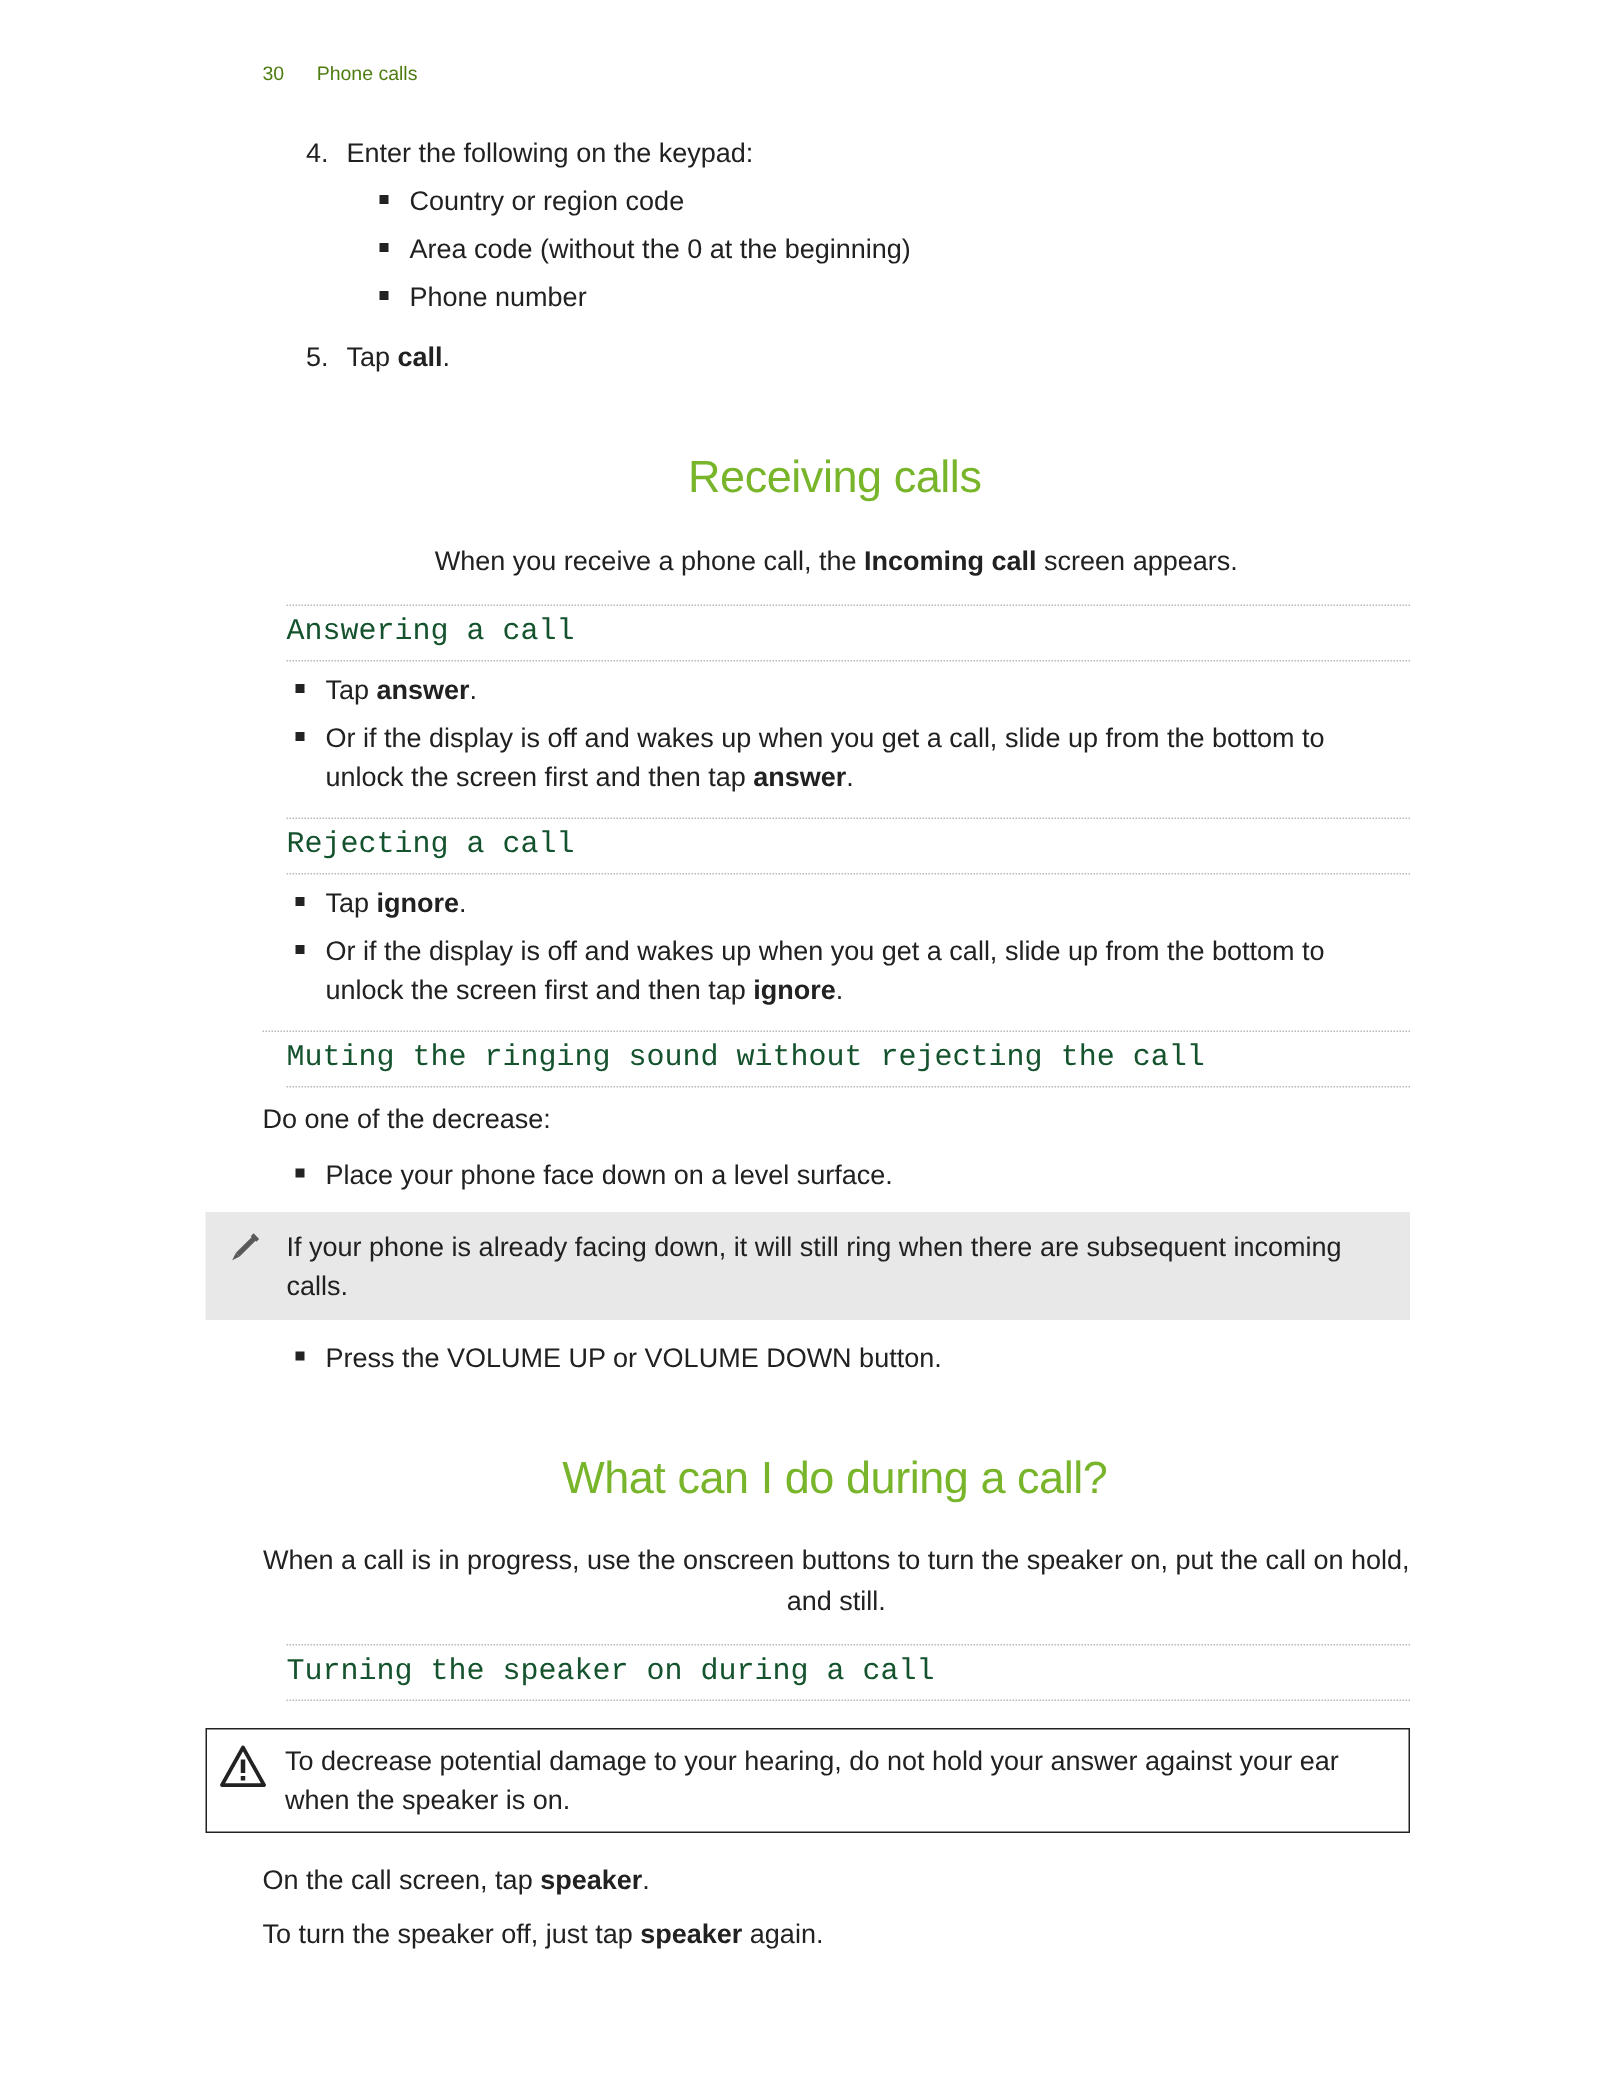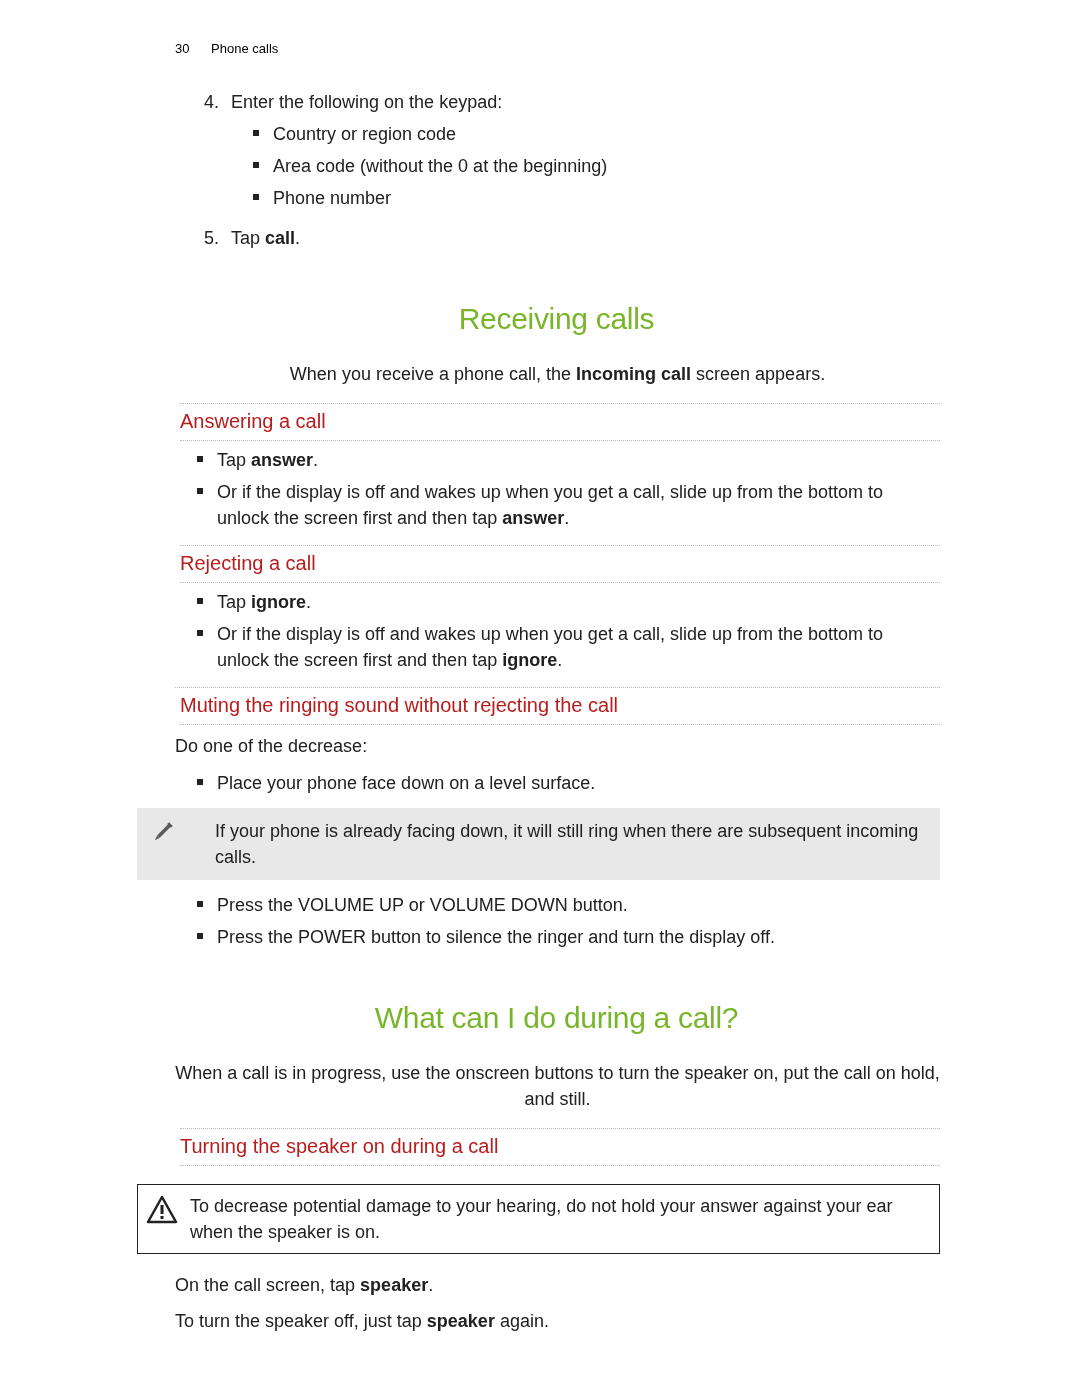--- a/index.html
+++ b/index.html
@@ -14,21 +14,21 @@
   .page {
     width: 1080px;
     min-height: 1397px;
     box-sizing: border-box;
     padding: 40px 140px 60px 175px;
     position: relative;
   }
 
   .running-head {
     font-size: 13px;
-    color: #000000;
+    color: #4d7c0f;
     margin-bottom: 30px;
   }
   .rh-page { margin-right: 18px; }
 
   .ol-frag { margin: 0 0 20px 20px; }
   .ol-frag .item { display: flex; align-items: flex-start; margin-bottom: 6px; }
   .ol-frag .num  { width: 24px; flex: 0 0 24px; text-align: right; margin-right: 12px; }
   .ol-frag .body { flex: 1 1 auto; }
 
   .square-list {
@@ -56,25 +56,26 @@
     font-weight: 400;
     color: #78b52a;
     margin: 46px 0 20px -2px;
     letter-spacing: -0.3px;
     text-align: center;
   }
 
   .h2-green {
     font-size: 20px;
     font-weight: 400;
-    color: #b91c1c;
-    margin: 0 0 2px 5px;
+    color: #14532d;
+    margin: 0 0 2px 16px;
     padding: 3px 0 4px 0;
     border-top: 1px dotted #b9b9b9;
     border-bottom: 1px dotted #b9b9b9;
+    font-family: Liberation Mono, monospace;
   }
   .sep-top {
     border-top: 1px dotted #b9b9b9;
     height: 0;
     margin-top: 14px;
   }
 
   .body-p { margin: 0 0 16px 0; text-align: center; }
   .body-p-tight { margin: 8px 0 10px 0; }
   .b { font-weight: 600; }
@@ -89,21 +90,20 @@
     padding-top: 2px;
   }
   .icon-col .icon-body {
     flex: 1 1 auto;
   }
 
   .note-box {
     background: #e8e8e8;
     margin: 12px 0 12px -38px;
     padding: 10px 12px 10px 10px;
-    gap: 24px;
   }
 
   .warn-box {
     border: 1.5px solid #222;
     margin: 18px 0 18px -38px;
     padding: 8px 14px 8px 8px;
   }
 
   svg { display: block; }
 </style>
@@ -180,21 +180,20 @@
           <polygon points="14,20 18,20 16,26" fill="#595959"></polygon>
           <rect x="13" y="0" width="6" height="3" fill="#595959"></rect>
         </g>
       </svg>
     </div>
     <div class="icon-body">If your phone is already facing down, it will still ring when there are subsequent incoming calls.</div>
   </div>
 
   <ul class="square-list" style="margin-left:22px;">
     <li>Press the VOLUME UP or VOLUME DOWN button.</li>
-    <li>Press the POWER button to silence the ringer and turn the display off.</li>
   </ul>
 
   <div class="h1-green">What can I do during a call?</div>
 
   <div class="body-p">When a call is in progress, use the onscreen buttons to turn the speaker on, put the call on hold, and still.</div>
 
   <div class="h2-green">Turning the speaker on during a call</div>
 
   <div class="warn-box icon-col">
     <div class="icon-slot">

